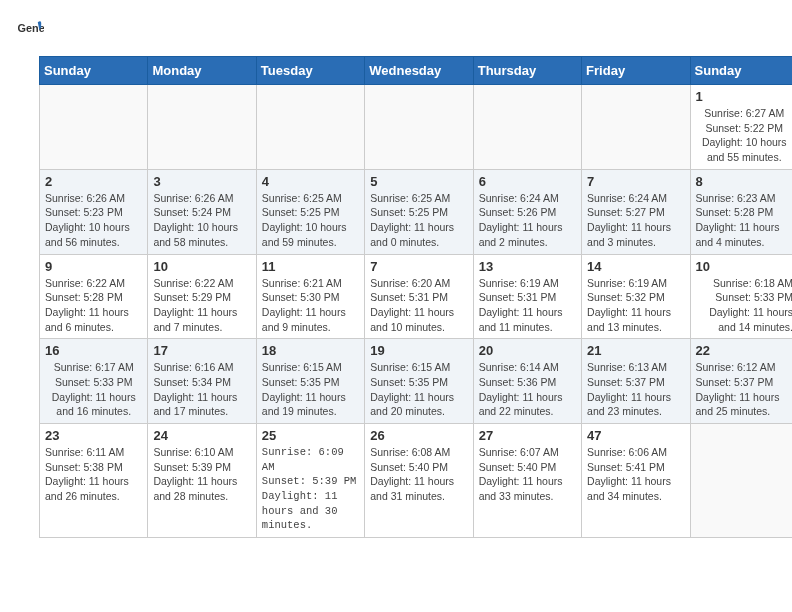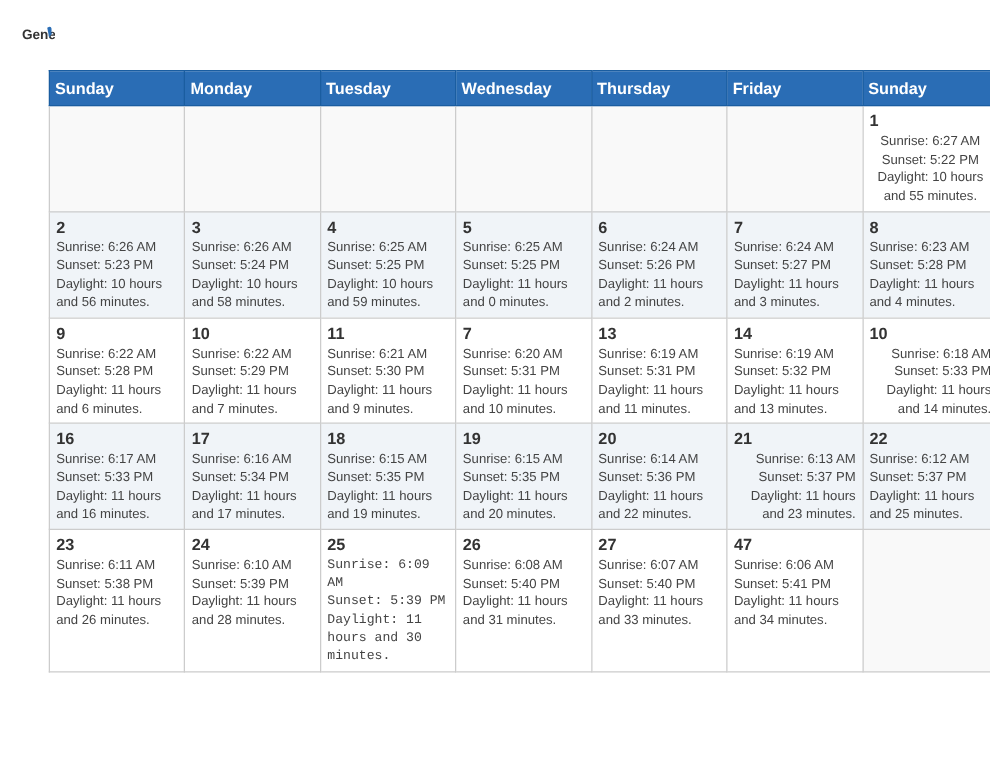--- a/index.html
+++ b/index.html
@@ -211,21 +211,21 @@
         <td>
           <span class="day-num">10</span>
           <div class="day-info" style="white-space: pre-line; text-align: right;">Sunrise: 6:18 AM
 Sunset: 5:33 PM
 Daylight: 11 hours and 14 minutes.</div>
         </td>
       </tr>
       <tr class="row-shade">
         <td>
           <span class="day-num">16</span>
-          <div class="day-info" style="white-space: pre-line;">Sunrise: 6:17 AM
+          <div class="day-info" style="white-space: pre-line; text-align: center;">Sunrise: 6:17 AM
 Sunset: 5:33 PM
 Daylight: 11 hours and 16 minutes.</div>
         </td>
         <td>
           <span class="day-num">17</span>
           <div class="day-info" style="white-space: pre-line;">Sunrise: 6:16 AM
 Sunset: 5:34 PM
 Daylight: 11 hours and 17 minutes.</div>
         </td>
         <td>
@@ -241,21 +241,21 @@
 Daylight: 11 hours and 20 minutes.</div>
         </td>
         <td>
           <span class="day-num">20</span>
           <div class="day-info" style="white-space: pre-line;">Sunrise: 6:14 AM
 Sunset: 5:36 PM
 Daylight: 11 hours and 22 minutes.</div>
         </td>
         <td>
           <span class="day-num">21</span>
-          <div class="day-info" style="white-space: pre-line; text-align: right;">Sunrise: 6:13 AM
+          <div class="day-info" style="white-space: pre-line;">Sunrise: 6:13 AM
 Sunset: 5:37 PM
 Daylight: 11 hours and 23 minutes.</div>
         </td>
         <td>
           <span class="day-num">22</span>
           <div class="day-info" style="white-space: pre-line;">Sunrise: 6:12 AM
 Sunset: 5:37 PM
 Daylight: 11 hours and 25 minutes.</div>
         </td>
       </tr>

